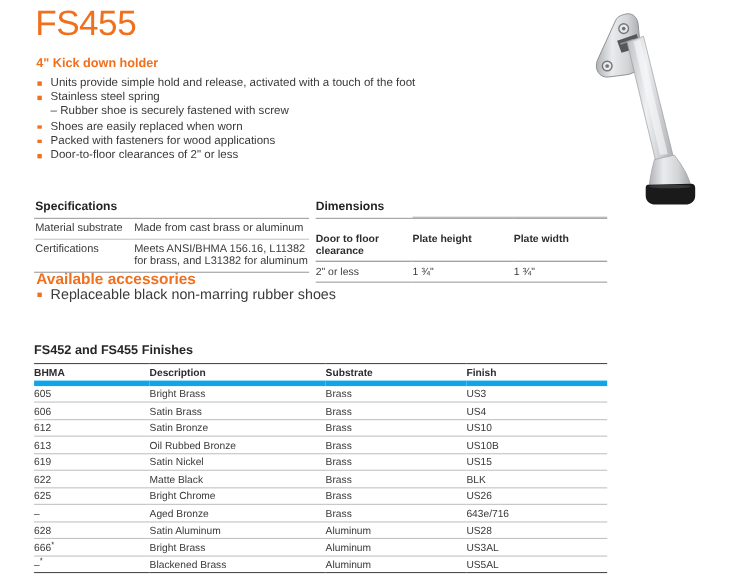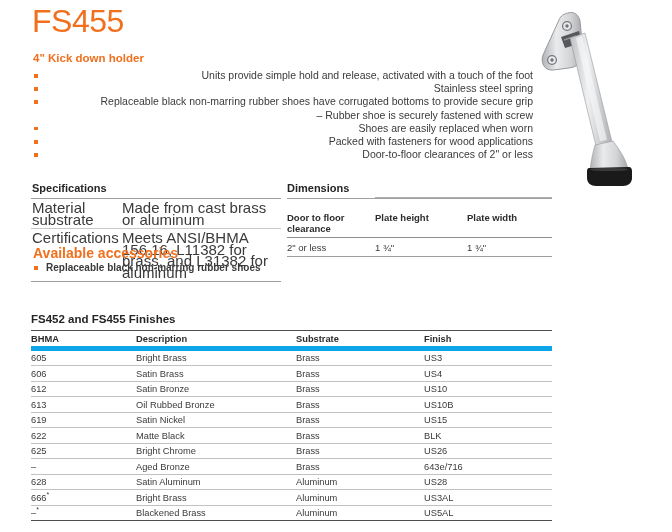--- a/index.html
+++ b/index.html
@@ -20,39 +20,39 @@
     color:#F0701E; line-height:1;
   }
   .subtitle {
     position:absolute; left:33px; top:52px;
     font-size:11.5px; font-weight:bold; color:#F0701E;
   }
 
   
   .features {
     position:absolute; left:33px; top:69px; width:500px;
-    list-style:none; font-size:10.5px; line-height:13.2px;text-align:right;
+    list-style:none; font-size:10.5px; line-height:13.2px;
   }
   .features li { position:relative; padding-left:13px; }
   .features li.b::before {
     content:""; position:absolute; left:1px; top:5px;
     width:3.5px; height:3.5px; background:#F0701E;
   }
   .features li.sub::before { content:none; }
 
   
   h3.dark { font-size:11px; font-weight:bold; color:#252527; line-height:13px; }
   h3.orange { font-size:14px; font-weight:bold; color:#F0701E; line-height:13px; }
 
   
   .spec { position:absolute; left:31px; top:182px; width:250px; }
   .spec h3 { margin:0 0 3px 1px; }
   .spec table { width:100%; border-collapse:collapse; border-top:1px solid #9c9ea0; }
   .spec td {
-    font-size:15px; line-height:11.5px; vertical-align:top;
+    font-size:10px; line-height:11.5px; vertical-align:top;
     padding:3px 0 3px 1px; border-bottom:1px solid #c8c8ca;
   }
   .spec tr:last-child td { border-bottom:1px solid #9c9ea0; }
   .spec td.lbl { width:90px; }
 
   
   .dims { position:absolute; left:287px; top:182px; width:265px; }
   .dims h3 { margin:0 0 3px 0; }
   .dims .headline {
     position:absolute; top:15px; left:88px; right:0; height:1px; background:#aeb0b2;
@@ -64,21 +64,21 @@
     border-bottom:1px solid #8b8d8f;
   }
   .dims td {
     font-size:9.5px; padding:3.5px 0; border-bottom:1px solid #9c9ea0;
   }
   .dims th.c1, .dims td.c1 { width:88px; }
   .dims th.c2, .dims td.c2 { width:92px; }
 
   
   .acc { position:absolute; left:33px; top:247px; width:320px; }
-  .acc ul { list-style:none; font-size:10px; line-height:13.2px; margin-top:1px;font-weight:bold; }
+  .acc ul { list-style:none; font-size:13px; line-height:13.2px; margin-top:1px; }
   .acc li { position:relative; padding-left:13px; }
   .acc li::before {
     content:""; position:absolute; left:1px; top:5px;
     width:3.5px; height:3.5px; background:#F0701E;
   }
 
   
   .fin { position:absolute; left:31px; top:313px; width:521px; }
   .fin h3 { font-size:11.5px; margin-bottom:4px; }
   .fin table { width:100%; border-collapse:collapse; border-top:1px solid #4d4d4f; }
@@ -103,21 +103,20 @@
 <body>
 
 <div class="page">
 
   <div class="title">FS455</div>
   <div class="subtitle">4" Kick down holder</div>
 
   <ul class="features">
     <li class="b"><span>Units provide simple hold and release, activated with a touch of the foot</span></li>
     <li class="b"><span>Stainless steel spring</span></li>
-    <li class="b"><span>Replaceable black non-marring rubber shoes have corrugated bottoms to provide secure grip</span></li>
     <li class="sub"><span>– Rubber shoe is securely fastened with screw</span></li>
     <li class="b"><span>Shoes are easily replaced when worn</span></li>
     <li class="b"><span>Packed with fasteners for wood applications</span></li>
     <li class="b"><span>Door-to-floor clearances of 2" or less</span></li>
   </ul>
 
   <section class="spec">
     <h3 class="dark">Specifications</h3>
     <table>
       <tbody>

